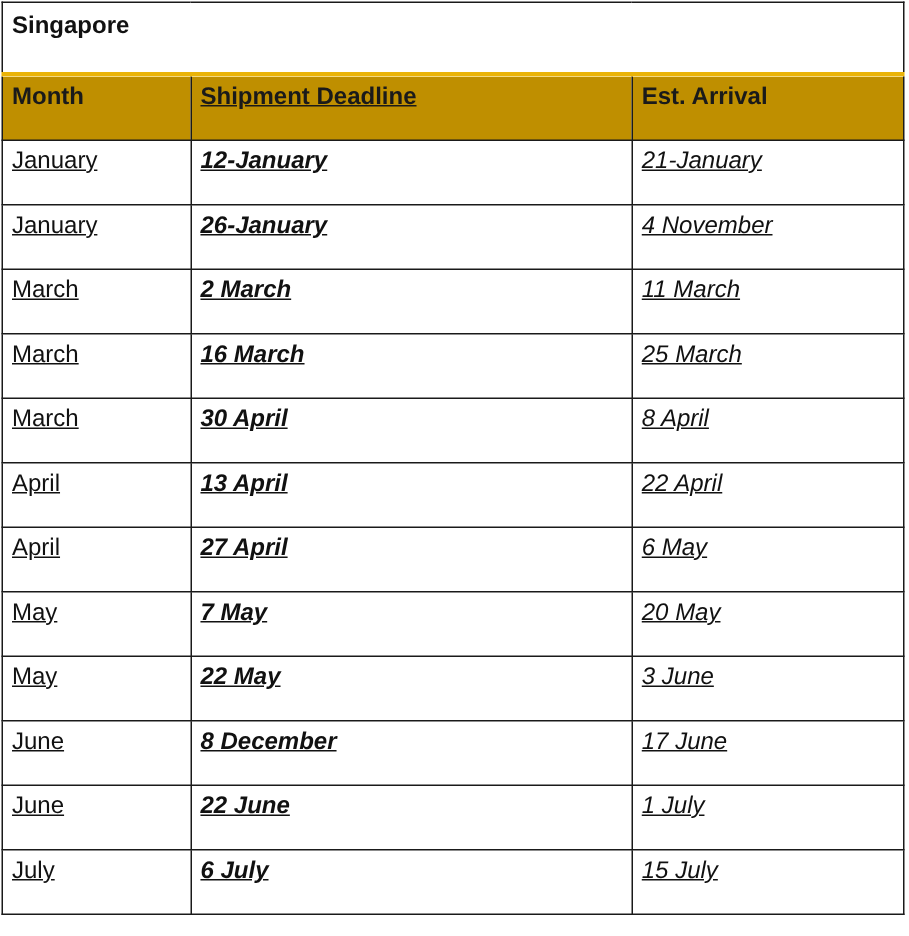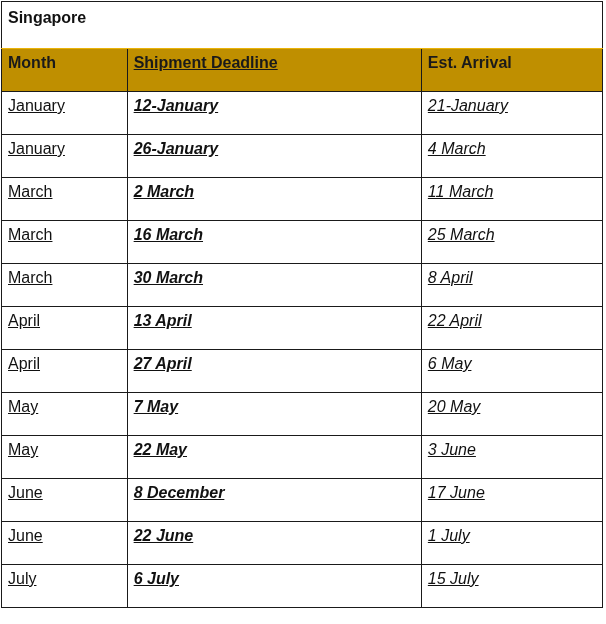--- a/index.html
+++ b/index.html
@@ -31,21 +31,21 @@
       font-size: 16px;
       line-height: 20px;
       overflow: hidden;
       white-space: nowrap;
     }
     .title-row td {
       height: 40px;
       padding-top: 6px;
       font-weight: bold;
       font-size: 16px;
-      border-bottom: 1px solid #eab308;
+      border-bottom: 3px solid #eab308;
     }
     .header-row th {
       background: #bf8f00;
       height: 38px;
       padding-top: 4px;
       font-weight: bold;
       font-size: 16px;
       color: #1a1a1a;
       margin-left: 23px;
     }
@@ -84,35 +84,35 @@
       <th style="background: rgb(191, 143, 0);">Est. Arrival</th>
     </tr>
   <tr class="data-row">
         <td>January</td>
         <td class="deadline">12-January</td>
         <td class="arrival">21-January</td>
       </tr>
       <tr class="data-row">
         <td>January</td>
         <td class="deadline">26-January</td>
-        <td class="arrival">4 March</td>
+        <td class="arrival">4 November</td>
       </tr>
       <tr class="data-row">
         <td>March</td>
         <td class="deadline">2 March</td>
         <td class="arrival">11 March</td>
       </tr>
       <tr class="data-row">
         <td>March</td>
         <td class="deadline">16 March</td>
         <td class="arrival">25 March</td>
       </tr>
       <tr class="data-row">
         <td>March</td>
-        <td class="deadline">30 March</td>
+        <td class="deadline">30 April</td>
         <td class="arrival">8 April</td>
       </tr>
       <tr class="data-row">
         <td>April</td>
         <td class="deadline">13 April</td>
         <td class="arrival">22 April</td>
       </tr>
       <tr class="data-row">
         <td>April</td>
         <td class="deadline">27 April</td>

